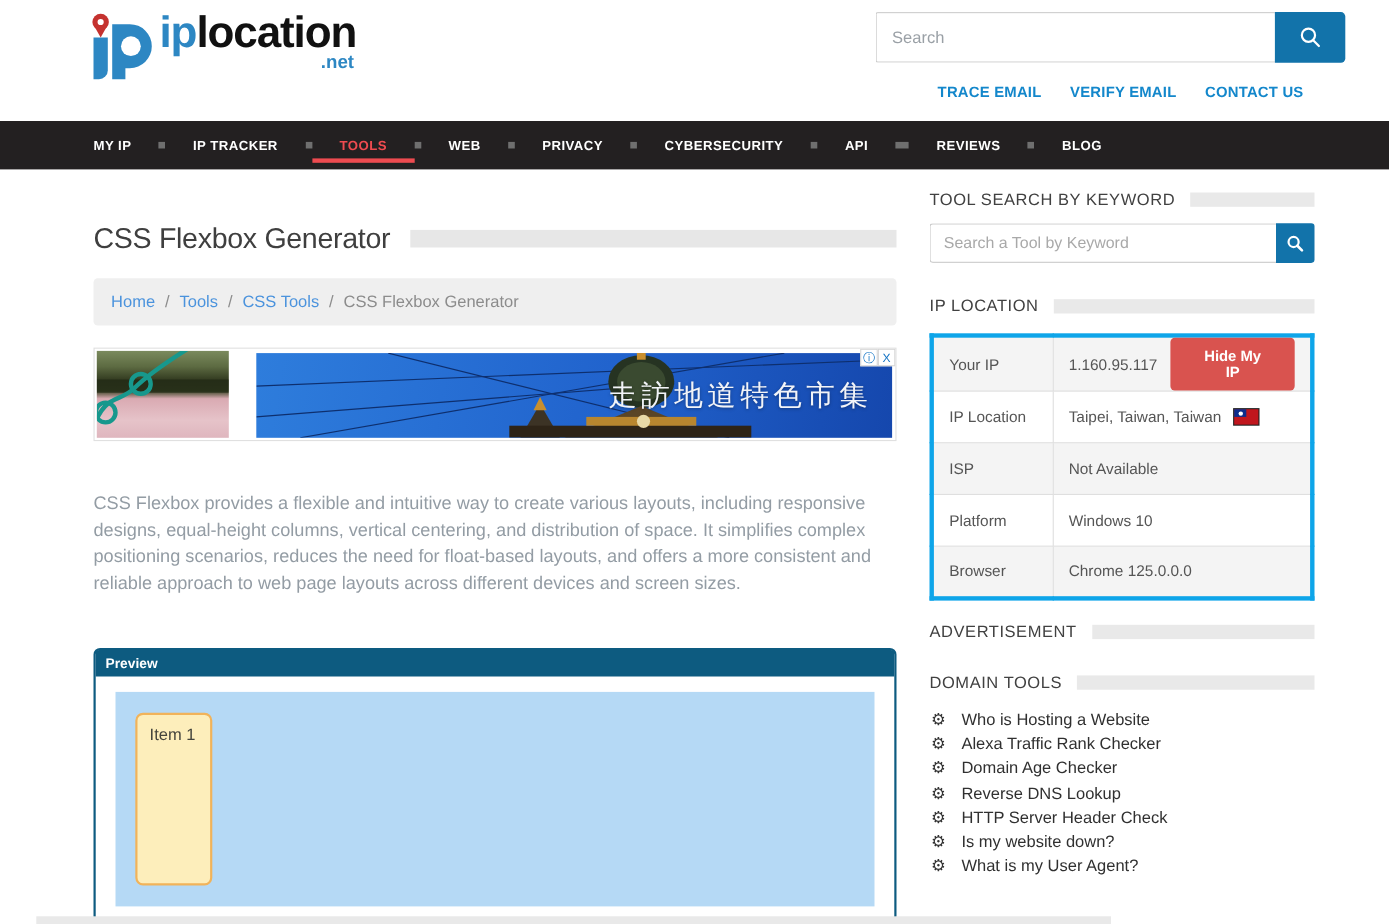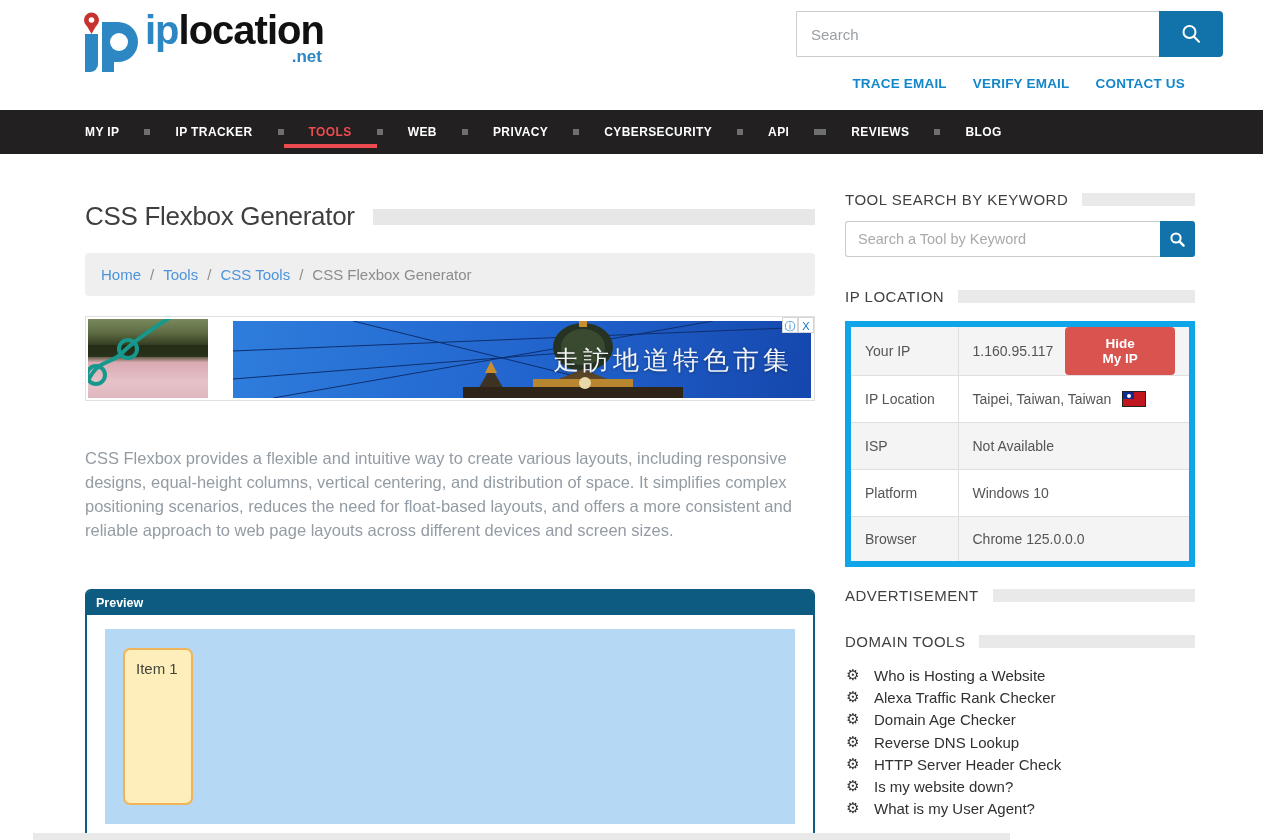--- a/index.html
+++ b/index.html
@@ -62,29 +62,29 @@
   .flex-item { width:70px; height:157px; background:#fdeebb; border:2px solid #f1b35a; border-radius:7px;
     padding:10px 0 0 11px; font-size:15px; color:#44443c; }
 
   .bottom-strip { position:absolute; left:33px; top:833px; width:977px; height:7px; background:#e9e9e9; }
 
   
   .sidebar { position:absolute; left:845px; top:155px; width:350px; }
   .side-heading { display:flex; align-items:center; }
   .side-heading .sh-text { font-size:15px; color:#414141; letter-spacing:.5px; white-space:nowrap; }
   .side-heading .sh-bar { flex:1; height:13px; background:#e9e9e9; margin-left:14px; }
-  .h-toolsearch { margin-top:36px;justify-content:center; }
+  .h-toolsearch { margin-top:18px;justify-content:center; }
   .tool-search { margin-top:13px; display:flex; }
   .tool-search input { flex:1; height:36px; border:1px solid #ccc; border-right:none; border-radius:3px 0 0 3px;
     padding:0 12px; font-size:14.5px; color:#555; outline:none; }
   .tool-search input::placeholder { color:#a9a9a9; }
   .tool-search-btn { width:35px; height:36px; background:#1273aa; border:none; cursor:pointer;
     border-radius:0 3px 3px 0; display:flex; align-items:center; justify-content:center; }
   .h-iploc { margin-top:31px; }
-  .ip-table { margin-top:16px; width:100%; border:6px solid #0ea5e9; border-collapse:collapse; }
+  .ip-table { margin-top:16px; width:100%; border:4px solid #0ea5e9; border-collapse:collapse; }
   .ip-table td { border:1px solid #dfdfdf; font-size:14px; color:#555; padding:0 14px; height:47px; }
   .ip-table tr:nth-child(odd) { background:#f4f4f4; }
   .ip-table td.lbl { width:110px; }
   .val-flex { display:flex; align-items:center; gap:12px; }
   .hide-ip-btn { background:#d9534f; color:#fff; border:none; font-weight:bold; font-size:13.5px;
     padding:9px 30px; border-radius:4px; cursor:pointer; font-family:inherit; }
   .flag-tw { position:relative; width:22px; height:14px; background:#c0161d; display:inline-block;
     box-shadow:0 0 0 1px #222; flex:none; }
   .flag-tw::before { content:""; position:absolute; left:0; top:0; width:11px; height:7px; background:#0d2d8c; }
   .flag-tw::after { content:""; position:absolute; left:3.5px; top:1.5px; width:4px; height:4px; background:#fff; border-radius:50%; }

